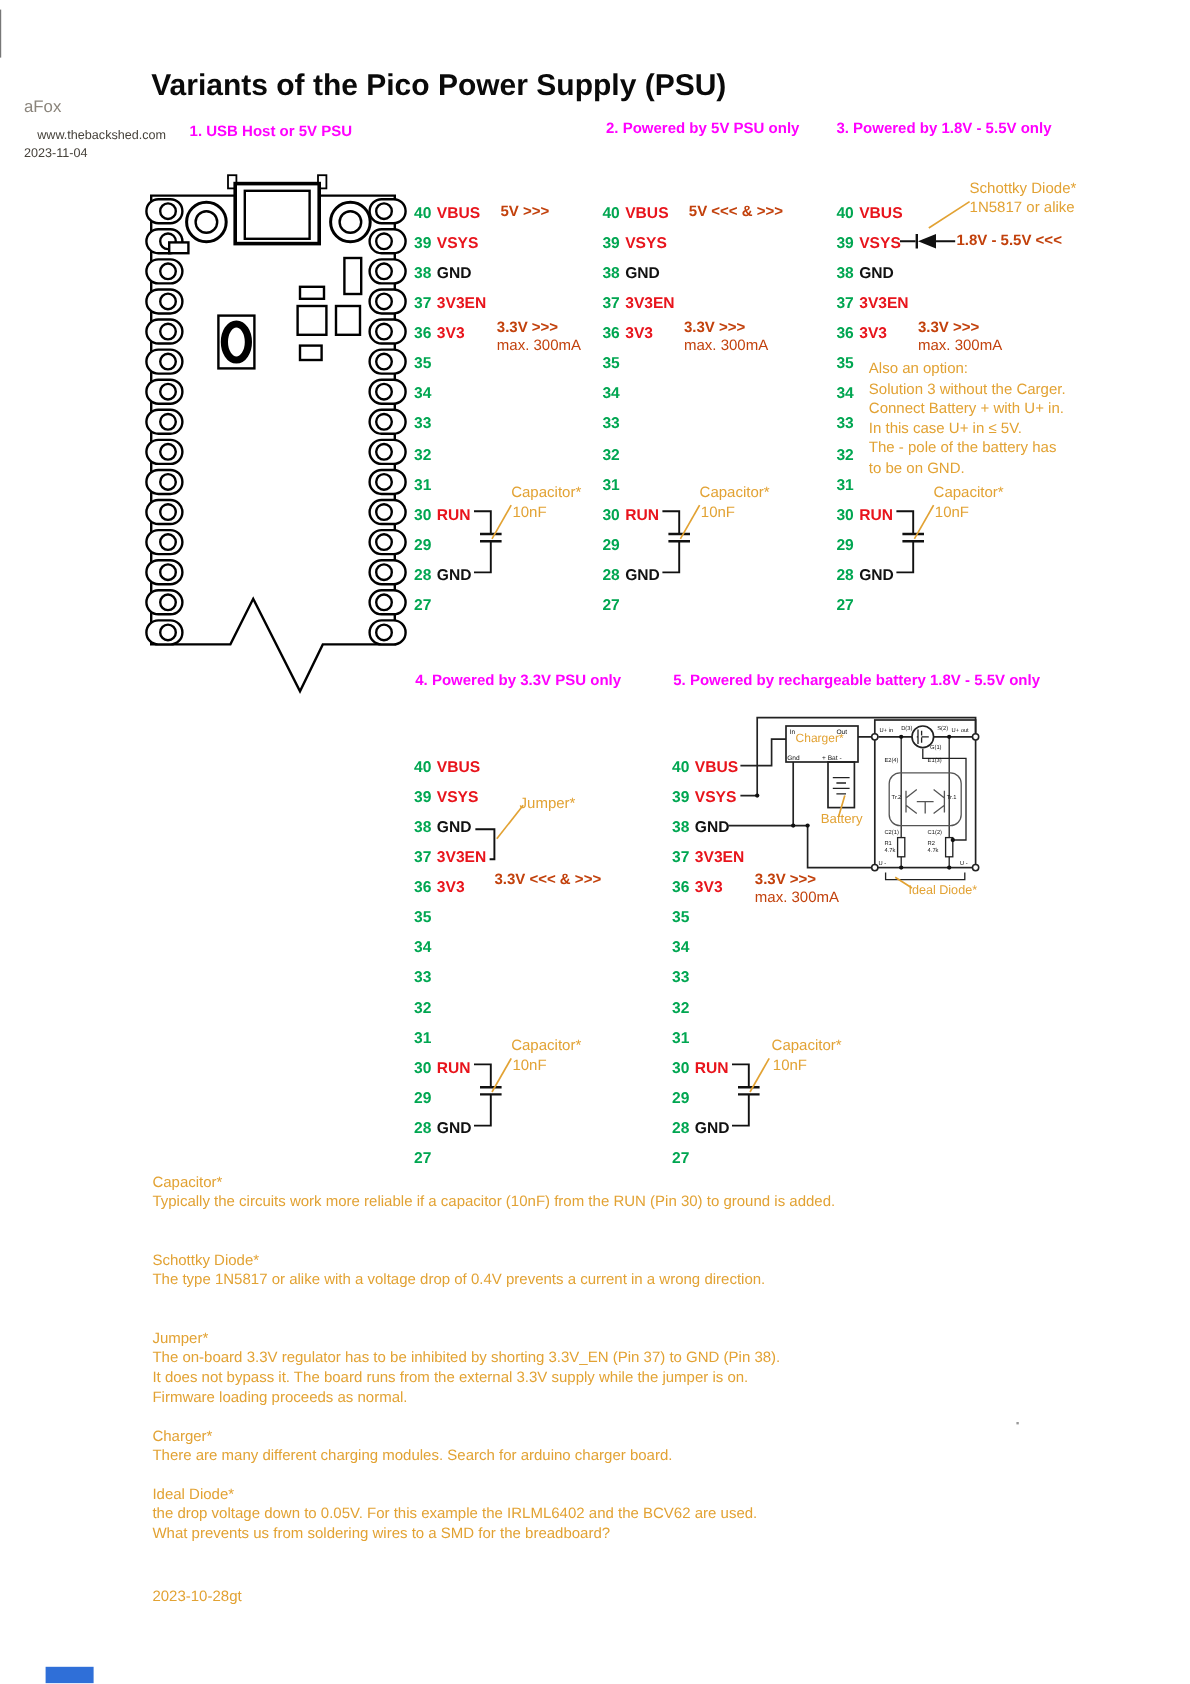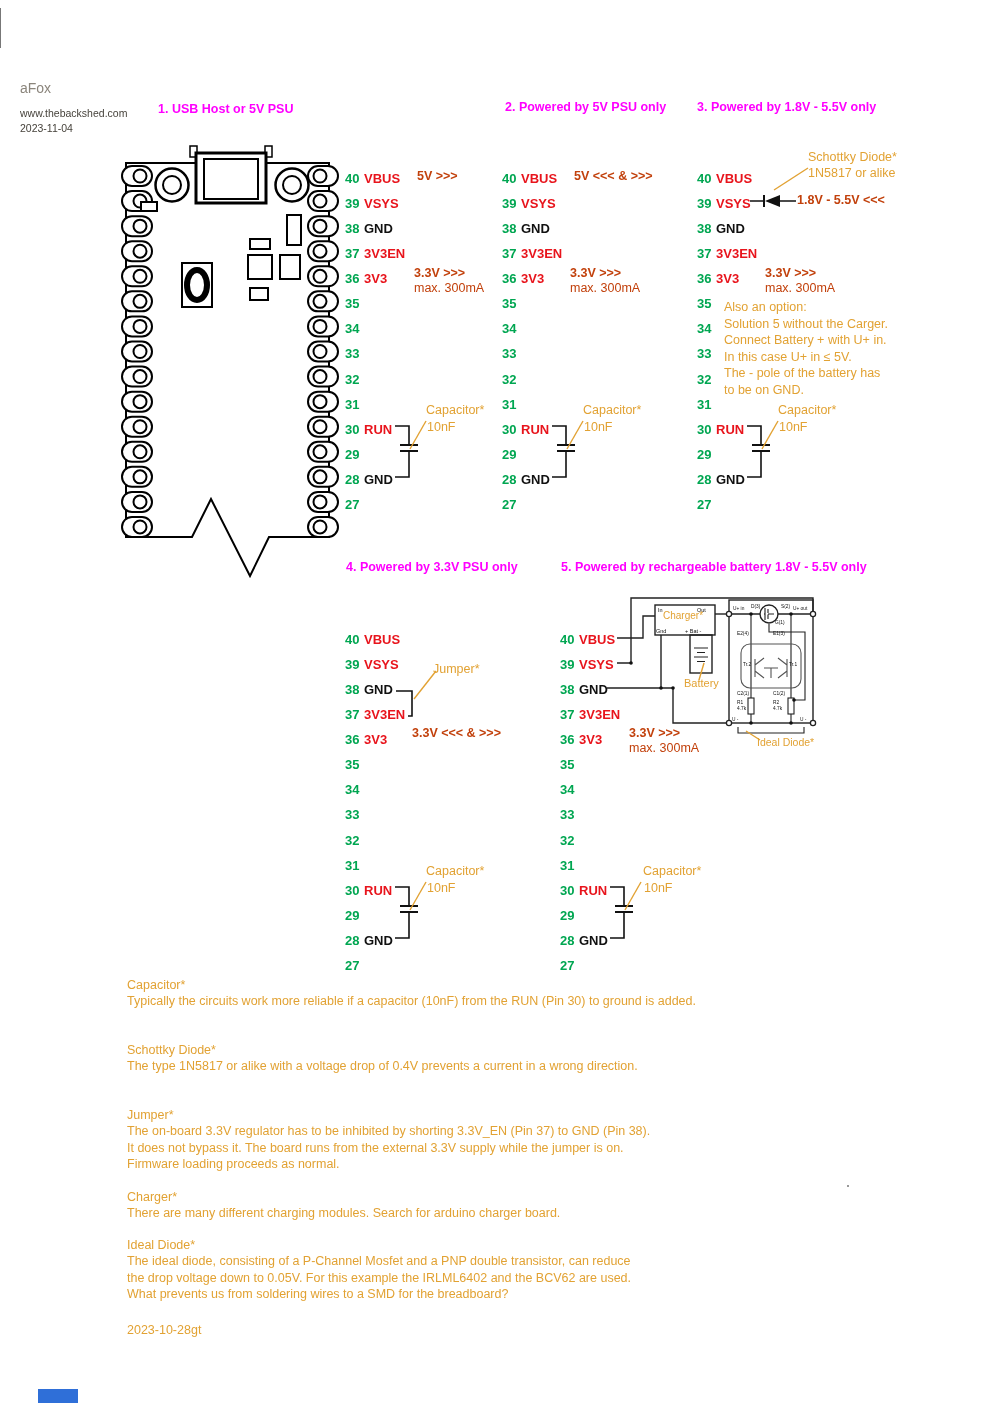--- a/index.html
+++ b/index.html
@@ -23,22 +23,23 @@
   svg.abs{position:absolute}
   .ctxt{font-size:4.8px;fill:#111}
   .ctxt2{font-size:5.5px;fill:#111}
 </style>
 </head>
 <body>
 
 <div id="root">
 
   <div class="abs meta1" style="left:20px;top:80px">aFox</div>
-  <div class="abs meta2" style="left:20px;top:107px">www.thebackshed.com</div>
+  <div class="abs meta2" style="left:31px;top:107px">www.thebackshed.com</div>
   <div class="abs meta2" style="left:20px;top:122px">2023-11-04</div>
+  <div class="abs title" style="left:126px;top:57px">Variants of the Pico Power Supply (PSU)</div>
 
   <div class="abs mag" style="left:158px;top:102px">1. USB Host or 5V PSU</div>
   <div class="abs mag" style="left:505px;top:100px">2. Powered by 5V PSU only</div>
   <div class="abs mag" style="left:697px;top:100px">3. Powered by 1.8V - 5.5V only</div>
   <div class="abs mag" style="left:346px;top:560px">4. Powered by 3.3V PSU only</div>
   <div class="abs mag" style="left:561px;top:560px">5. Powered by rechargeable battery 1.8V - 5.5V only</div>
 
   <svg class="abs" width="220" height="440" viewBox="0 0 220 440" style="left:120px;top:145px">
     <g fill="none" stroke="#000" stroke-width="2">
       <path d="M6,18 H209 V392 H149 L130,431 L91,354 L72,392 H6 Z"></path>
@@ -218,21 +219,21 @@
   <div class="abs orange" style="left:583px;top:403px">Capacitor*</div>
   <div class="abs orange" style="left:584px;top:420px">10nF</div>
 
   <div class="abs orange" style="left:808px;top:150px">Schottky Diode*</div>
   <div class="abs orange" style="left:808px;top:166px">1N5817 or alike</div>
   <div class="abs blue b" style="left:797px;top:193px">1.8V - 5.5V &lt;&lt;&lt;</div>
   <div class="abs blue b" style="left:765px;top:266px">3.3V &gt;&gt;&gt;</div>
   <div class="abs blue" style="left:765px;top:281px">max. 300mA</div>
   <div class="optlines">
     <div>Also an option:</div>
-    <div>Solution 5 without the Carger.</div>
+    <div>Solution 3 without the Carger.</div>
     <div>Connect Battery + with U+ in.</div>
     <div>In this case U+ in ≤ 5V.</div>
     <div>The - pole of the battery has</div>
     <div>to be on GND.</div>
   </div>
   <div class="abs orange" style="left:778px;top:403px">Capacitor*</div>
   <div class="abs orange" style="left:779px;top:420px">10nF</div>
 
   <svg class="abs" width="48" height="16" viewBox="0 0 48 16" style="left:750px;top:193px">
     <path d="M0,8 H13 M30,8 H46" stroke="#111" stroke-width="1.6" fill="none"></path>
@@ -366,21 +367,20 @@
     <div>The on-board 3.3V regulator has to be inhibited by shorting 3.3V_EN (Pin 37) to GND (Pin 38).</div>
     <div>It does not bypass it. The board runs from the external 3.3V supply while the jumper is on.</div>
     <div>Firmware loading proceeds as normal.</div>
   </div>
   <div class="note" style="left:127px;top:1189px">
     <div>Charger*</div>
     <div>There are many different charging modules. Search for arduino charger board.</div>
   </div>
   <div class="note" style="left:127px;top:1237px">
     <div>Ideal Diode*</div>
-    <div>The ideal diode, consisting of a P-Channel Mosfet and a PNP double transistor, can reduce</div>
     <div>the drop voltage down to 0.05V. For this example the IRLML6402 and the BCV62 are used.</div>
     <div>What prevents us from soldering wires to a SMD for the breadboard?</div>
   </div>
   <div class="abs orange" style="left:127px;top:1323px">2023-10-28gt</div>
 
   <div class="abs" style="left:0;top:8px;width:1px;height:40px;background:#777"></div>
   <div class="abs" style="left:847px;top:1185px;width:2px;height:2px;background:#999"></div>
   <div class="abs" style="left:38px;top:1389px;width:40px;height:14px;background:#2f6fd8"></div>
 
 </div>

